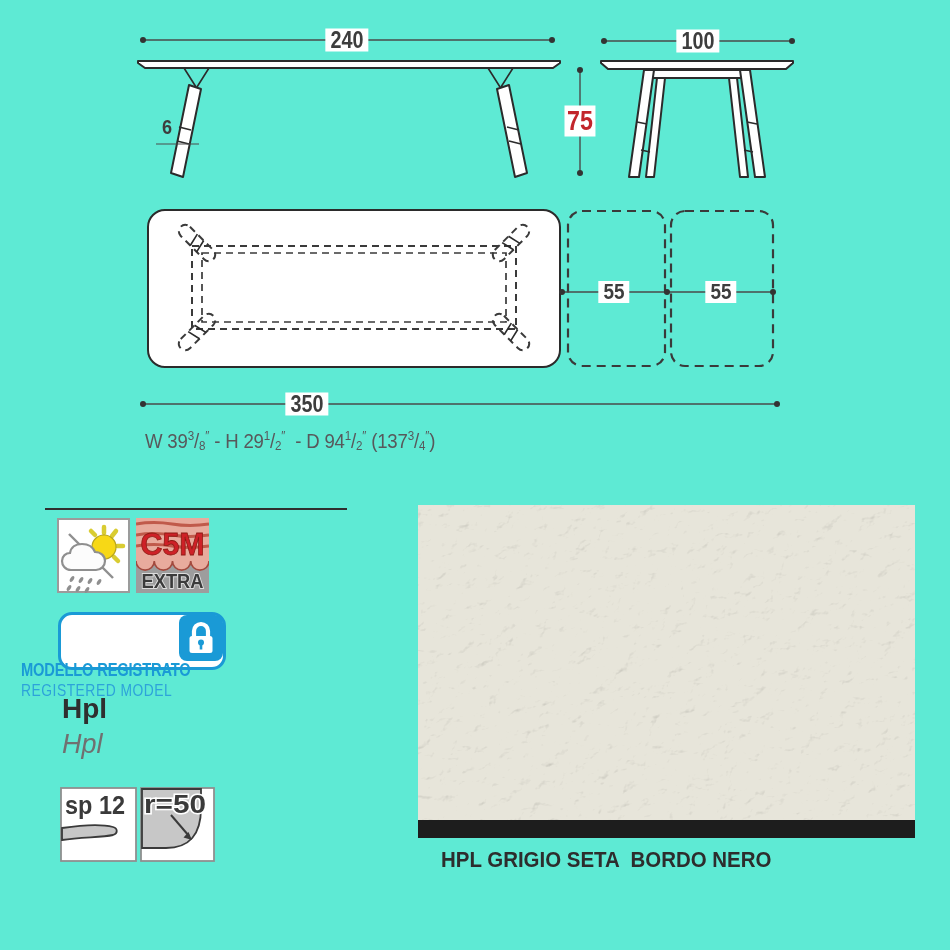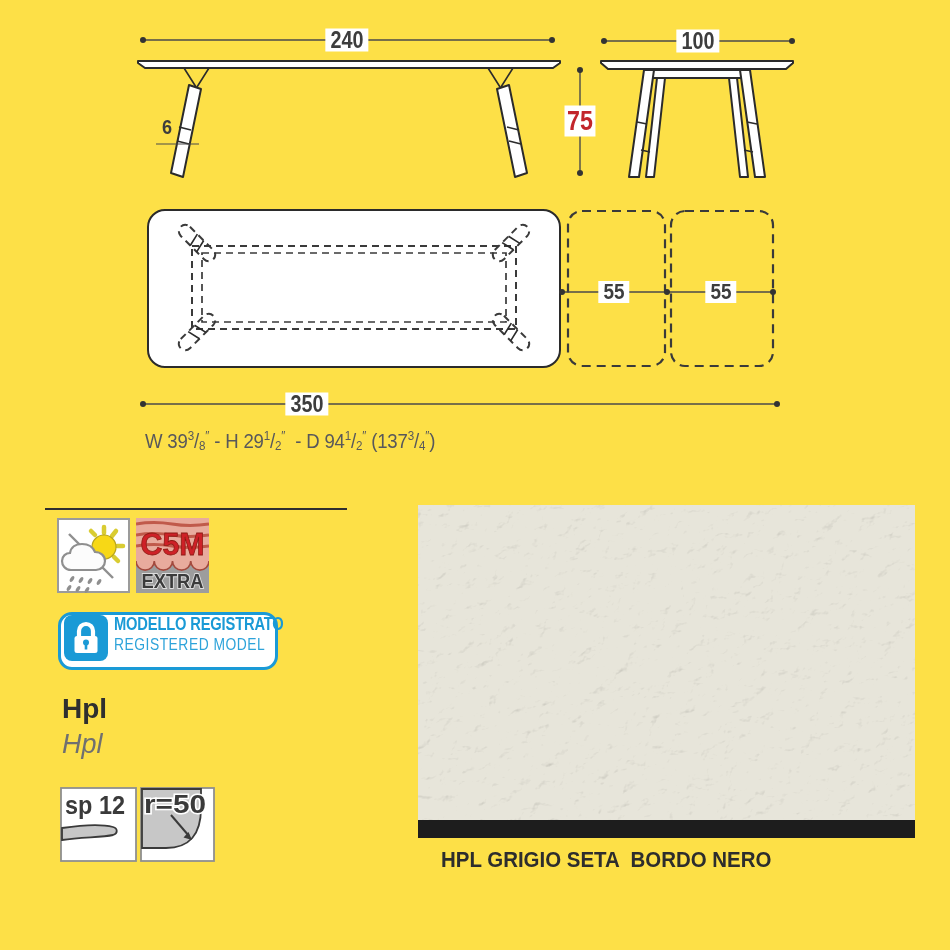--- a/index.html
+++ b/index.html
@@ -1,16 +1,16 @@
 <!DOCTYPE html>
 <html><head>
 <meta charset="utf-8">
 <style>
   html,body{margin:0;padding:0;background:#ffffff;}
-  .canvas{position:relative;width:950px;height:950px;background:#fde047;overflow:hidden;
+  .canvas{position:relative;width:950px;height:950px;background:#5eead4;overflow:hidden;
           font-family:"Liberation Sans",sans-serif;}
   svg text{font-family:"Liberation Sans",sans-serif;}
 
   
   .drawing-svg{position:absolute;left:0;top:0;}
   .shape{fill:#ffffff;stroke:#2b2b2b;stroke-width:2;stroke-linejoin:round;}
   .lnthin{fill:none;stroke:#2b2b2b;stroke-width:1.6;}
   .dash{fill:none;stroke:#3a3a3a;stroke-width:2;stroke-dasharray:7 5;}
   .dash.leaf{stroke-width:2.2;stroke-dasharray:9 6;}
   .dash.inner{stroke-width:1.7;}
@@ -27,23 +27,23 @@
   .imperial{position:absolute;left:145px;top:430px;color:#58585b;font-size:20px;
     transform:scaleX(0.93);transform-origin:left center;letter-spacing:-0.2px;
     white-space:pre;line-height:1;}
   .imperial sup{font-size:12.5px;vertical-align:8px;}
   .imperial sub{font-size:12.5px;vertical-align:-2px;}
 
   
   .rule{position:absolute;left:45px;top:508px;width:302px;height:2px;background:#2f2f2f;}
   .icon-abs{position:absolute;}
 
-  .reg-badge{position:absolute;left:58px;top:612px;width:220px;height:58px;
+  .reg-badge{position:absolute;left:58px;top:612px;width:168px;height:58px;
     border:3.5px solid #1a9ad6;border-radius:14px;box-sizing:border-box;
-    display:flex;align-items:flex-start;background:#fff;}
+    display:flex;align-items:flex-end;background:#fff;flex-direction:column;}
   .reg-badge .locksq{flex:none;margin-left:3px;}
   .reg-text{margin-left:6px;color:#1a9ad6;transform:scaleX(0.84);
     transform-origin:left center;line-height:1.12;white-space:nowrap;}
   .reg-text .l1{font-weight:700;font-size:17.5px;letter-spacing:-0.2px;}
   .reg-text .l2{font-weight:400;font-size:16.5px;letter-spacing:0.6px;color:#2da3da;}
 
   .hpl-bold{position:absolute;left:62px;top:695px;font-size:28px;font-weight:700;color:#2f2f2f;line-height:1;}
   .hpl-italic{position:absolute;left:62px;top:731px;font-size:27px;font-style:italic;color:#707070;line-height:1;}
 
   

